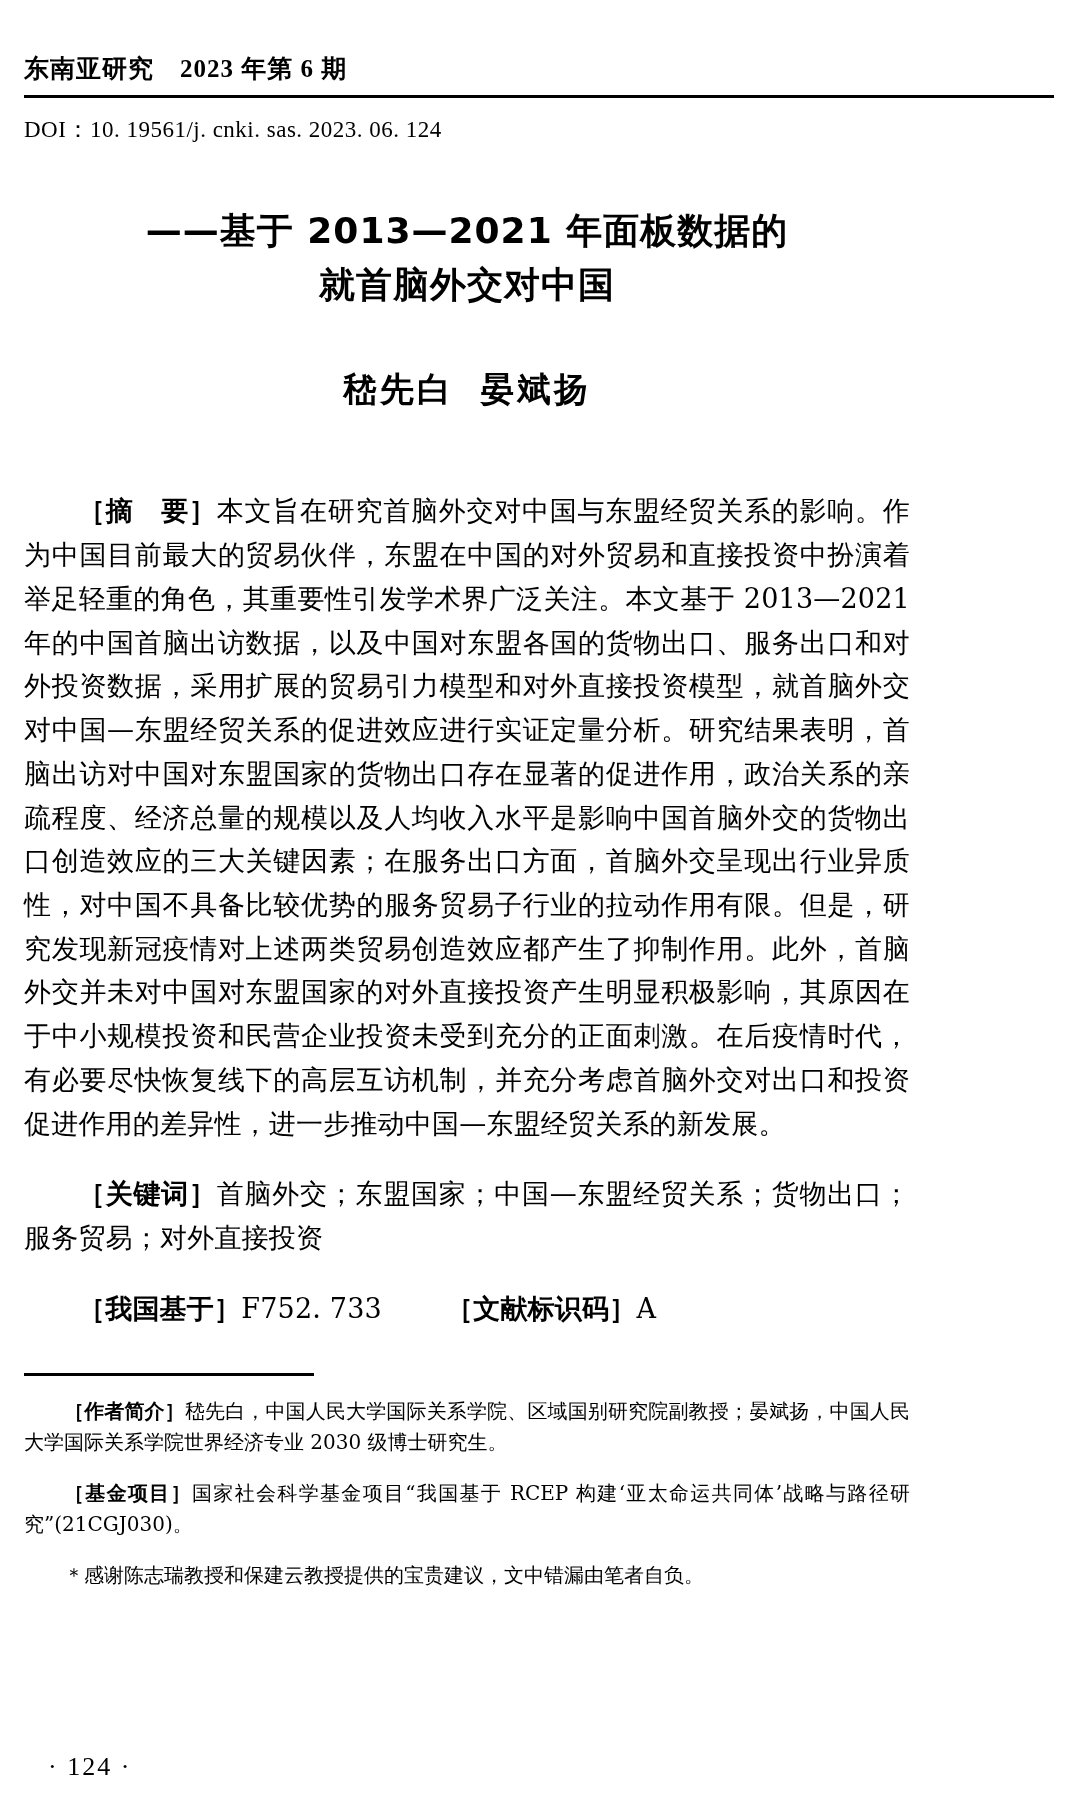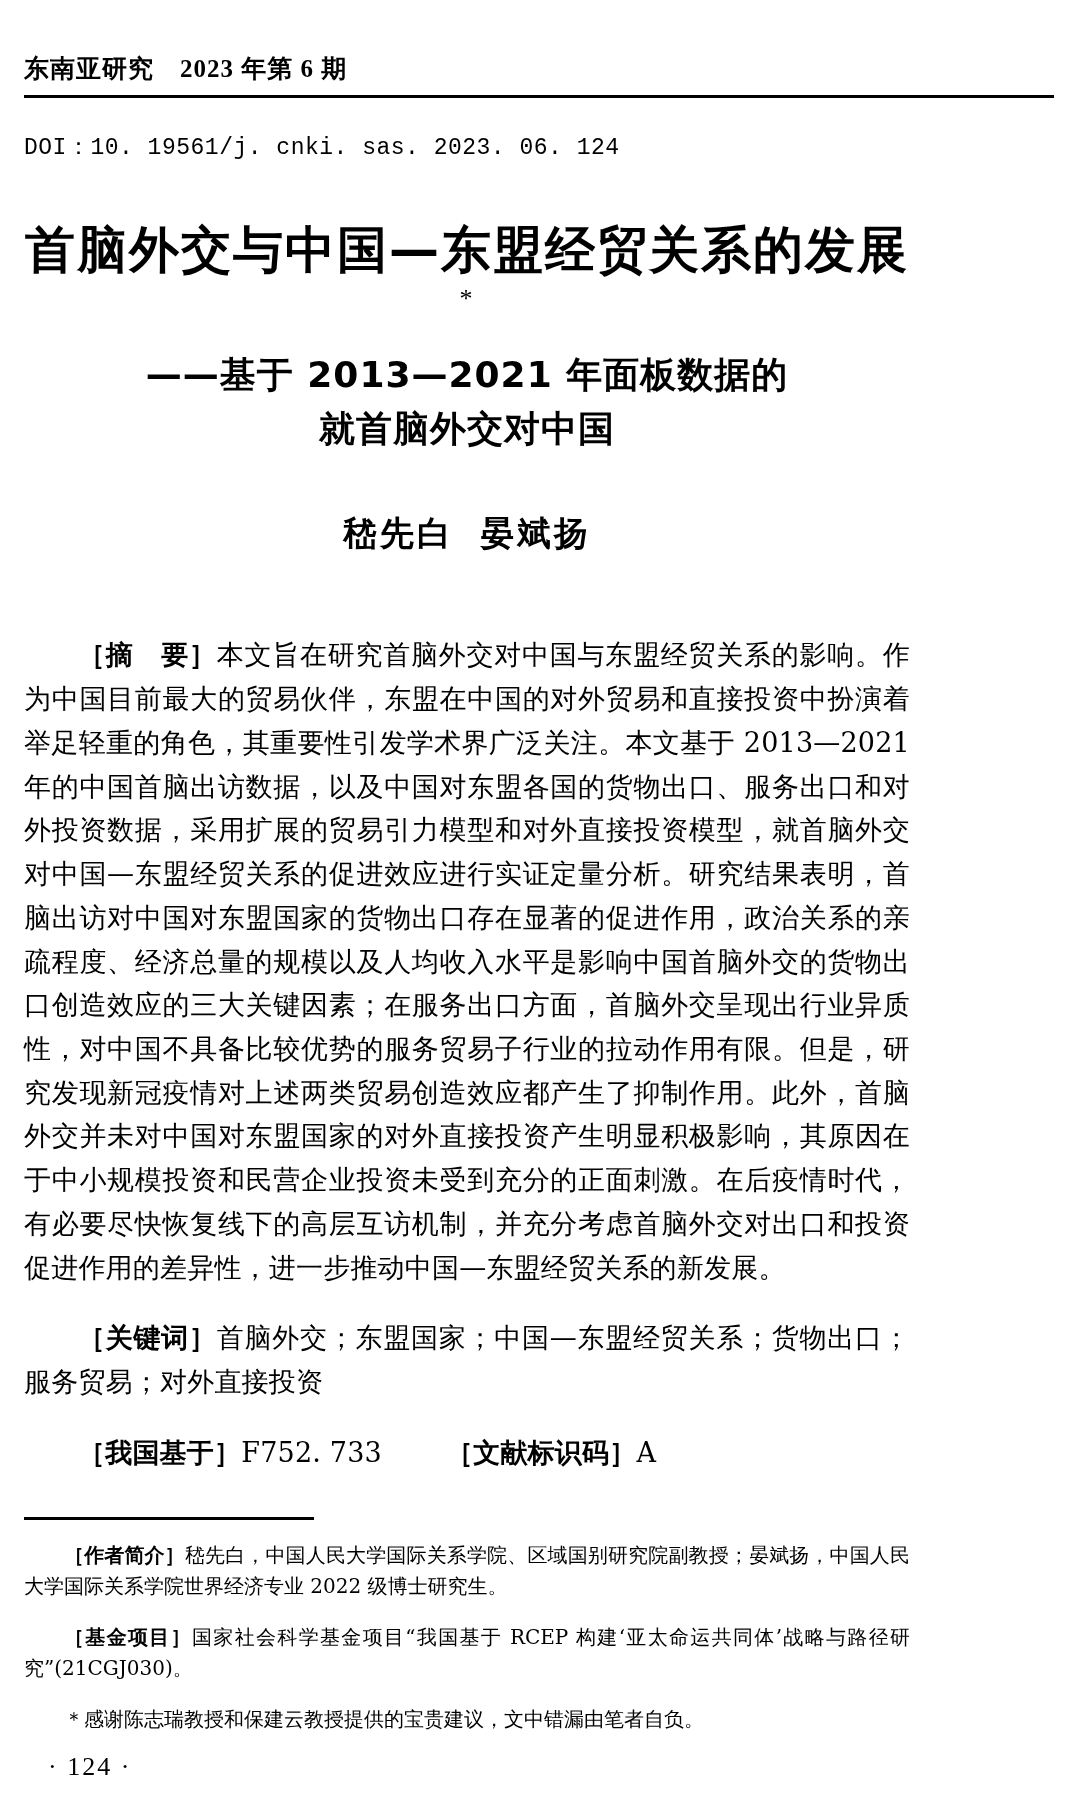--- a/index.html
+++ b/index.html
@@ -37,23 +37,23 @@
     font-family: "Liberation Serif", "DejaVu Serif", serif;
   }
   .head-rule {
     margin-top: 10px;
     border-top: 3px solid #000;
     width: 1030px;
   }
 
   
   .doi {
-    margin-top: 33px;
+    margin-top: 16px;
     font-size: 23px;
-    font-family: Liberation Mono, monospace;
+    font-family: Liberation Serif, serif;
     letter-spacing: 0.5px;
   }
 
   
   .title-block {
     margin-top: 60px;
     text-align: center;
   }
   .main-title {
     font-size: 50px;
@@ -151,43 +151,40 @@
 <div class="page">
 
   <div class="running-head">
     <span>东南亚研究</span><span class="issue">2023 年第 6 期</span>
   </div>
   <div class="head-rule"></div>
 
   <div class="doi">DOI：10. 19561/j. cnki. sas. 2023. 06. 124</div>
 
   <div class="title-block">
-    <div>
-      <span class="main-title"><span>首脑外交与中国—东盟经贸关系的发展</span><span class="star">*</span></span>
-    </div>
     <div class="subtitle subtitle-1">——基于 2013—2021 年面板数据的</div>
     <div class="subtitle subtitle-2">就首脑外交对中国</div>
   </div>
 
   <div class="authors">
     <span class="author">嵇先白</span><span class="author">晏斌扬</span>
   </div>
 
   <div class="abstract-block">
     <p class="abstract-p"><span class="label">［摘　要］</span><span>本文旨在研究首脑外交对中国与东盟经贸关系的影响。作为中国目前最大的贸易伙伴，东盟在中国的对外贸易和直接投资中扮演着举足轻重的角色，其重要性引发学术界广泛关注。本文基于 2013—2021 年的中国首脑出访数据，以及中国对东盟各国的货物出口、服务出口和对外投资数据，采用扩展的贸易引力模型和对外直接投资模型，就首脑外交对中国—东盟经贸关系的促进效应进行实证定量分析。研究结果表明，首脑出访对中国对东盟国家的货物出口存在显著的促进作用，政治关系的亲疏程度、经济总量的规模以及人均收入水平是影响中国首脑外交的货物出口创造效应的三大关键因素；在服务出口方面，首脑外交呈现出行业异质性，对中国不具备比较优势的服务贸易子行业的拉动作用有限。但是，研究发现新冠疫情对上述两类贸易创造效应都产生了抑制作用。此外，首脑外交并未对中国对东盟国家的对外直接投资产生明显积极影响，其原因在于中小规模投资和民营企业投资未受到充分的正面刺激。在后疫情时代，有必要尽快恢复线下的高层互访机制，并充分考虑首脑外交对出口和投资促进作用的差异性，进一步推动中国—东盟经贸关系的新发展。</span></p>
 
     <p class="kw-p"><span class="label">［关键词］</span><span>首脑外交；东盟国家；中国—东盟经贸关系；货物出口；服务贸易；对外直接投资</span></p>
 
     <p class="codes-p"><span class="label">［我国基于］</span><span>F752. 733</span><span class="gap"></span><span class="label">［文献标识码］</span><span>A</span></p>
   </div>
 
   <div class="foot-rule"></div>
 
   <div class="footnotes">
-    <p class="footnote"><span class="label">［作者简介］</span><span>嵇先白，中国人民大学国际关系学院、区域国别研究院副教授；晏斌扬，中国人民大学国际关系学院世界经济专业 2022 级博士研究生。</span></p>
+    <p class="footnote"><span class="label">［作者简介］</span><span>嵇先白，中国人民大学国际关系学院、区域国别研究院副教授；晏斌扬，中国人民大学国际关系学院世界经济专业 2030 级博士研究生。</span></p>
 
     <p class="footnote"><span class="label">［基金项目］</span><span>国家社会科学基金项目“我国基于 RCEP 构建‘亚太命运共同体’战略与路径研究”(21CGJ030)。</span></p>
 
     <p class="footnote"><span>＊</span><span>感谢陈志瑞教授和保建云教授提供的宝贵建议，文中错漏由笔者自负。</span></p>
   </div>
 
   <div class="page-number">· 124 ·</div>
 
 </div>
 

